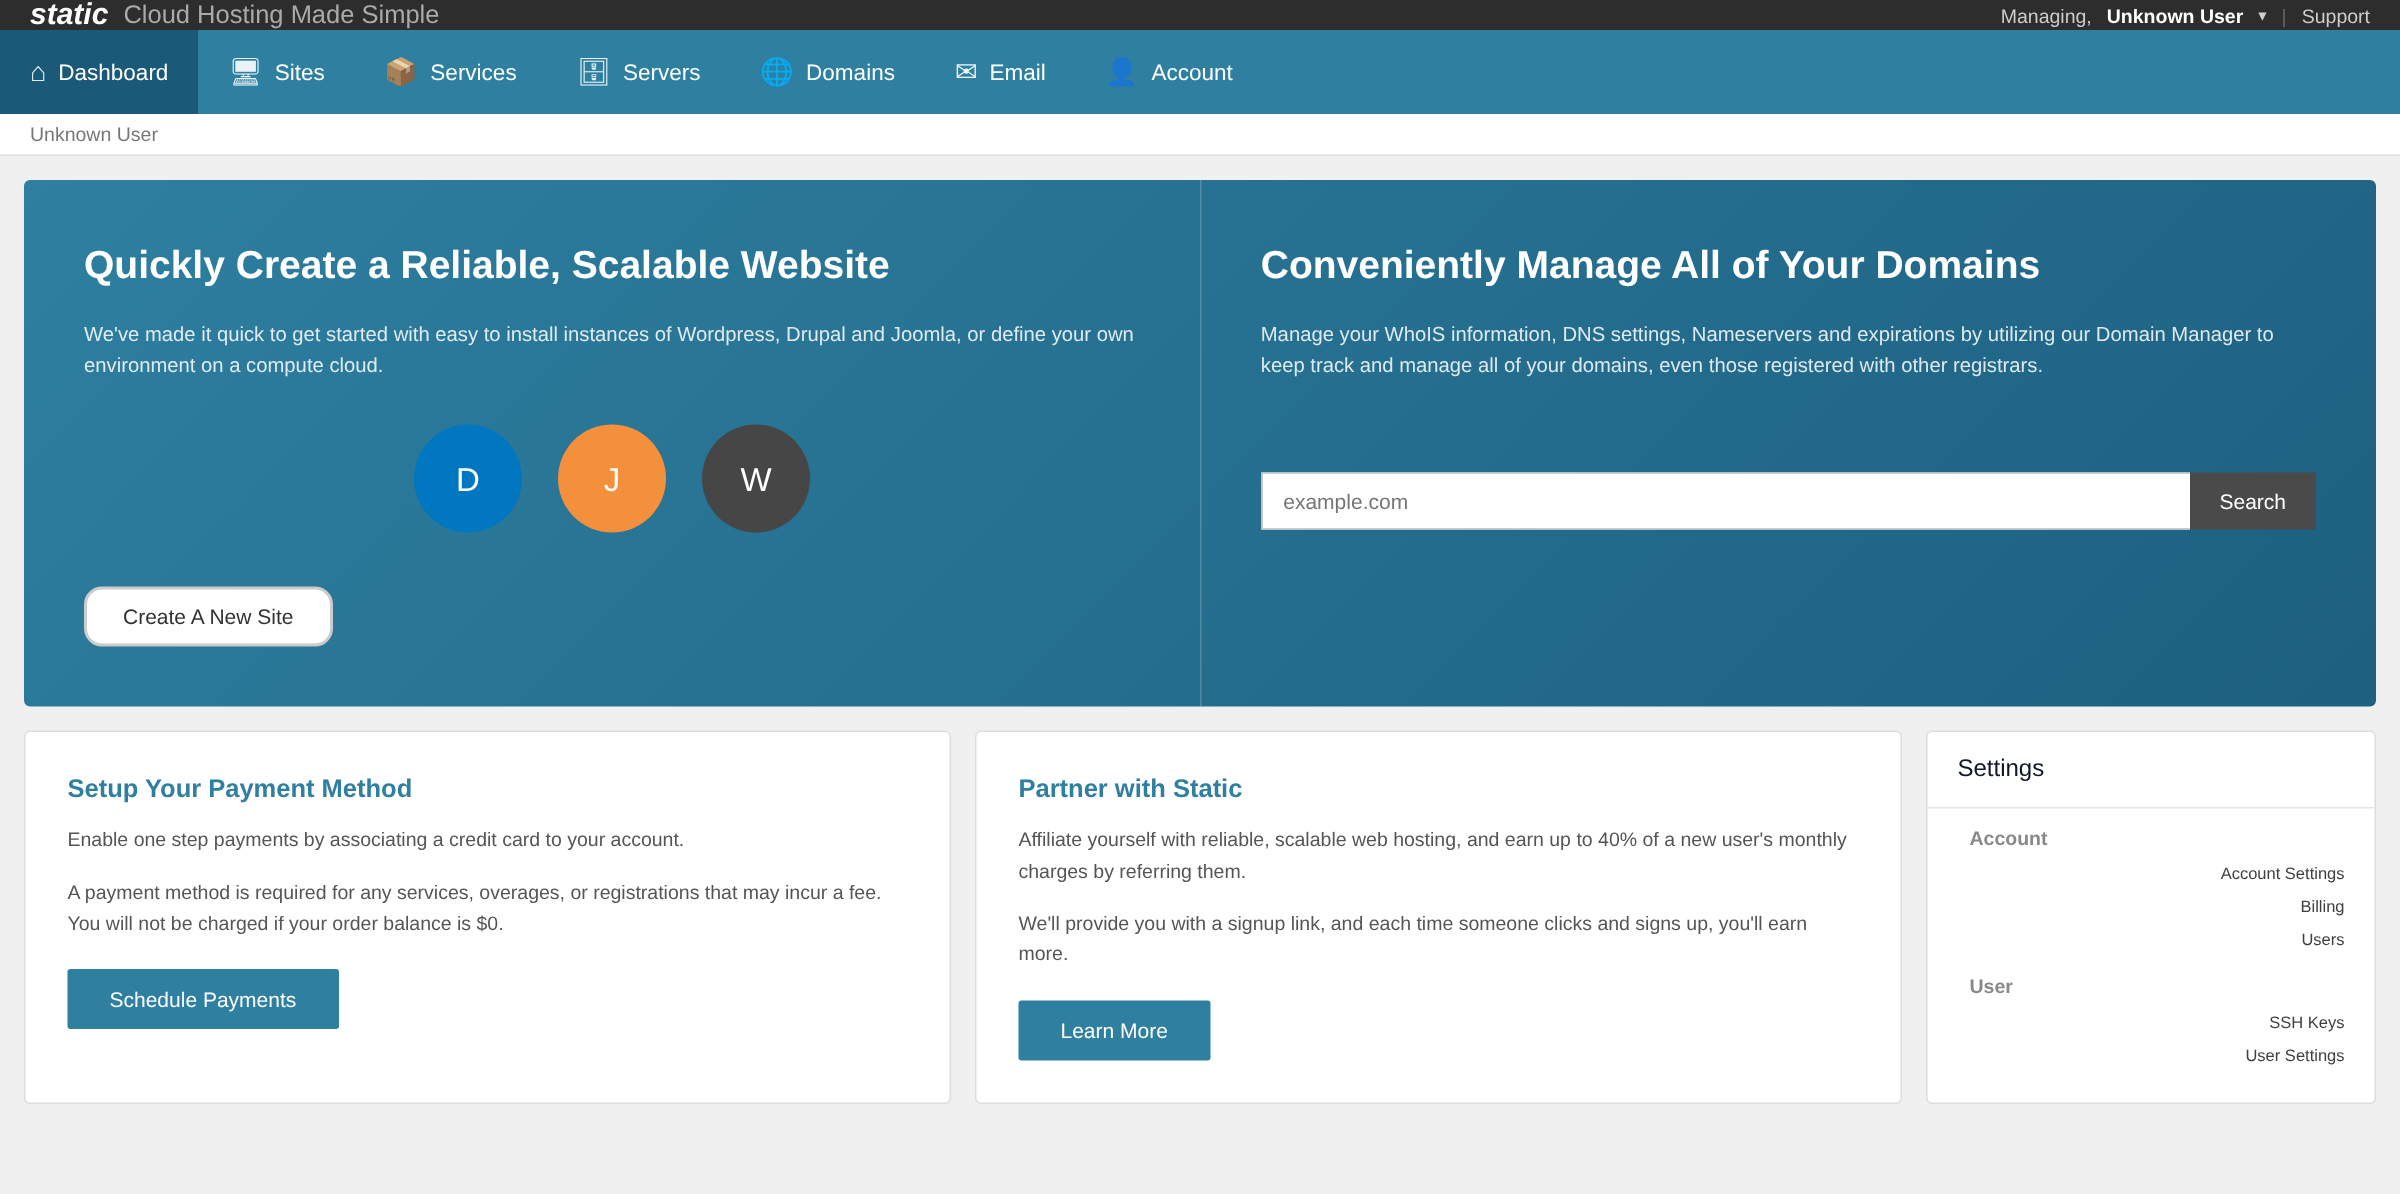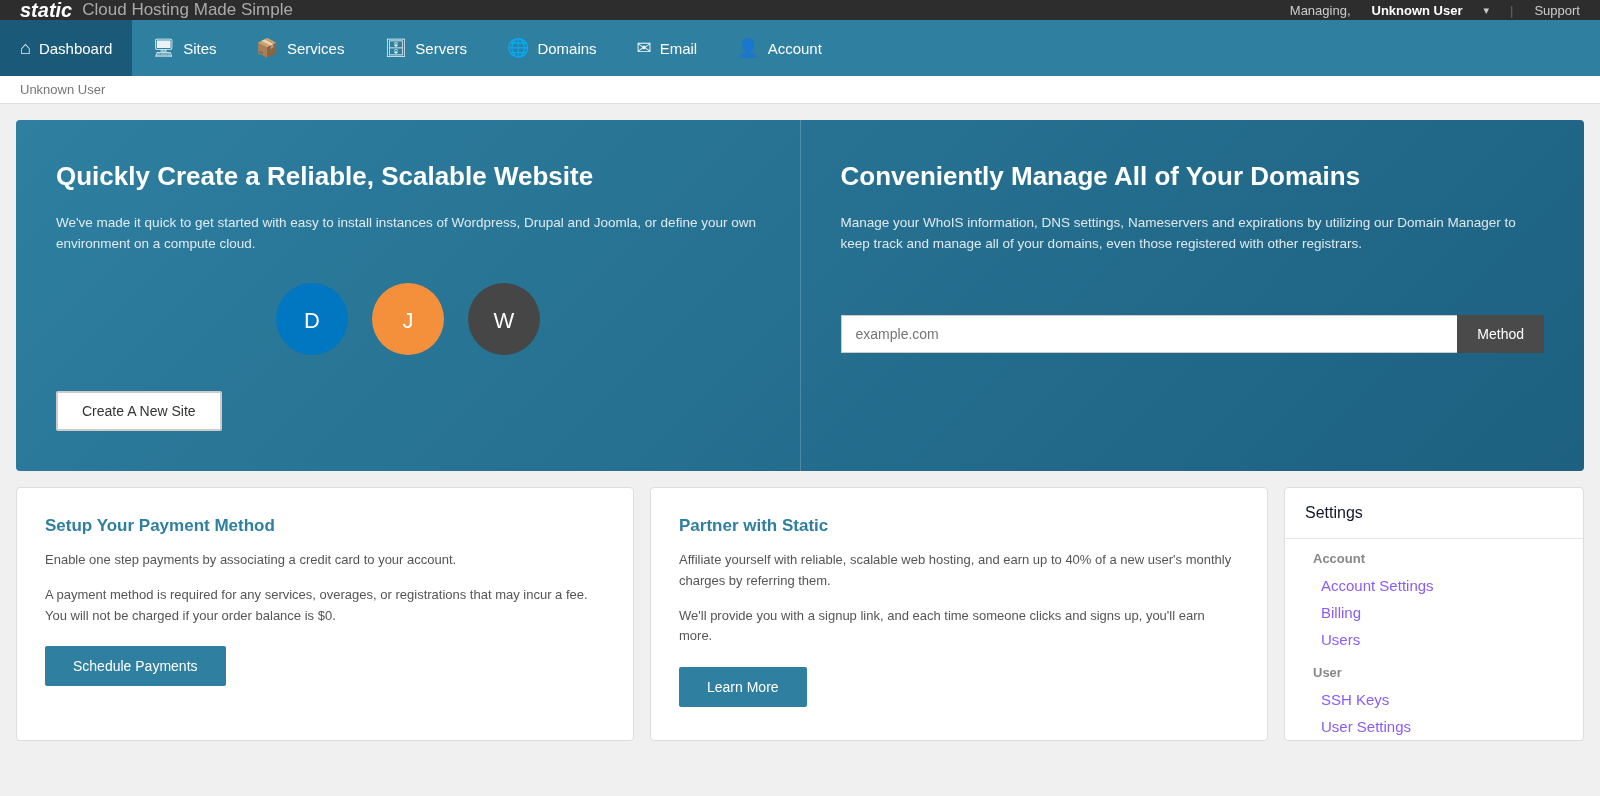--- a/index.html
+++ b/index.html
@@ -26,21 +26,21 @@
       font-style: italic;
       font-weight: bold;
     }
     #brand-tagline {
       color: #aaa;
       font-size: 17px;
     }
     #topbar-right {
       display: flex;
       align-items: center;
-      gap: 21px;
+      gap: 10px;
       font-size: 13px;
       color: #ccc;
     }
     #managing-text { color: #ccc; }
     #user-name { color: #fff; font-weight: bold; cursor: pointer; }
     #topbar-divider { color: #666; }
     #support-link { color: #ccc; cursor: pointer; }
 
     
     #navbar {
@@ -124,21 +124,21 @@
     .joomla-icon { background: #f4903b; color: #333; }
     .wordpress-icon { background: #464646; color: #fff; }
 
     #create-site-btn {
       background: #fff;
       color: #333;
       border: 2px solid #ccc;
       padding: 10px 24px;
       font-size: 14px;
       cursor: pointer;
-      border-radius: 2px;
+      border-radius: 12px;
     }
 
     #domain-search-area {
       margin-top: 60px;
     }
     #domain-search-row {
       display: flex;
       gap: 0;
       margin-top: 20px;
     }
@@ -213,25 +213,26 @@
       color: #0f172a;
     }
     .settings-section-label {
       font-size: 13px;
       color: #888;
       padding: 12px 20px 6px 28px;
       font-weight: bold;
     }
     .settings-link {
       display: block;
-      font-size: 15px;
-      color: #8b5cf6;
+      font-size: 11px;
+      color: #404040;
       padding: 5px 20px 5px 36px;
       cursor: pointer;
       text-decoration: none;
+      text-align: right;
     }
 
     .dropdown-arrow { font-size: 11px; }
   </style>
 </head>
 <body>
 
 <div id="topbar">
   <div id="topbar-brand">
     <span id="brand-logo">static</span>
@@ -306,21 +307,21 @@
       </div>
     </div>
     <button id="create-site-btn">Create A New Site</button>
   </div>
   <div id="hero-right">
     <div class="hero-title">Conveniently Manage All of Your Domains</div>
     <div class="hero-desc">Manage your WhoIS information, DNS settings, Nameservers and expirations by utilizing our Domain Manager to keep track and manage all of your domains, even those registered with other registrars.</div>
     <div id="domain-search-area">
       <div id="domain-search-row">
         <input id="domain-input" type="text" placeholder="example.com" style="">
-        <button id="search-btn">Method</button>
+        <button id="search-btn">Search</button>
       </div>
     </div>
   </div>
 </div>
 
 <div id="cards">
 
   <div class="card">
     <div class="card-title">Setup Your Payment Method</div>
     <p class="card-text">Enable one step payments by associating a credit card to your account.</p>

